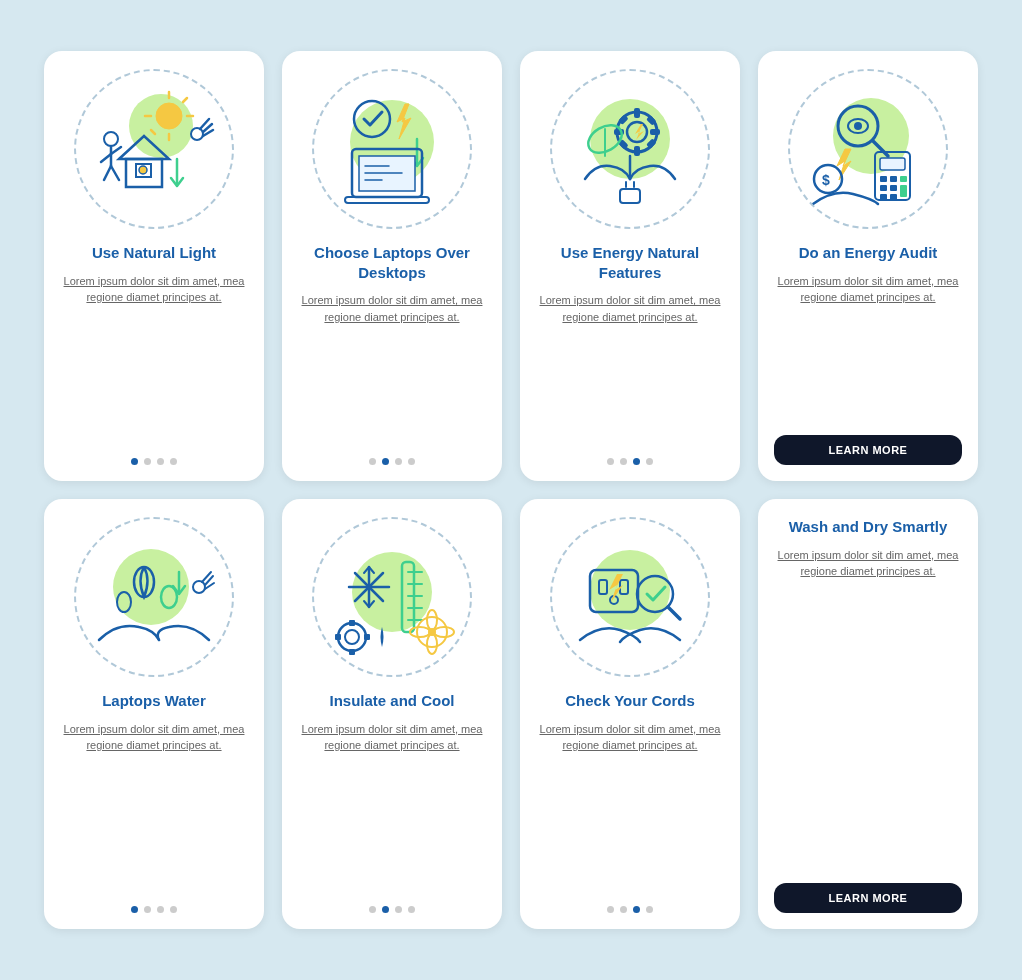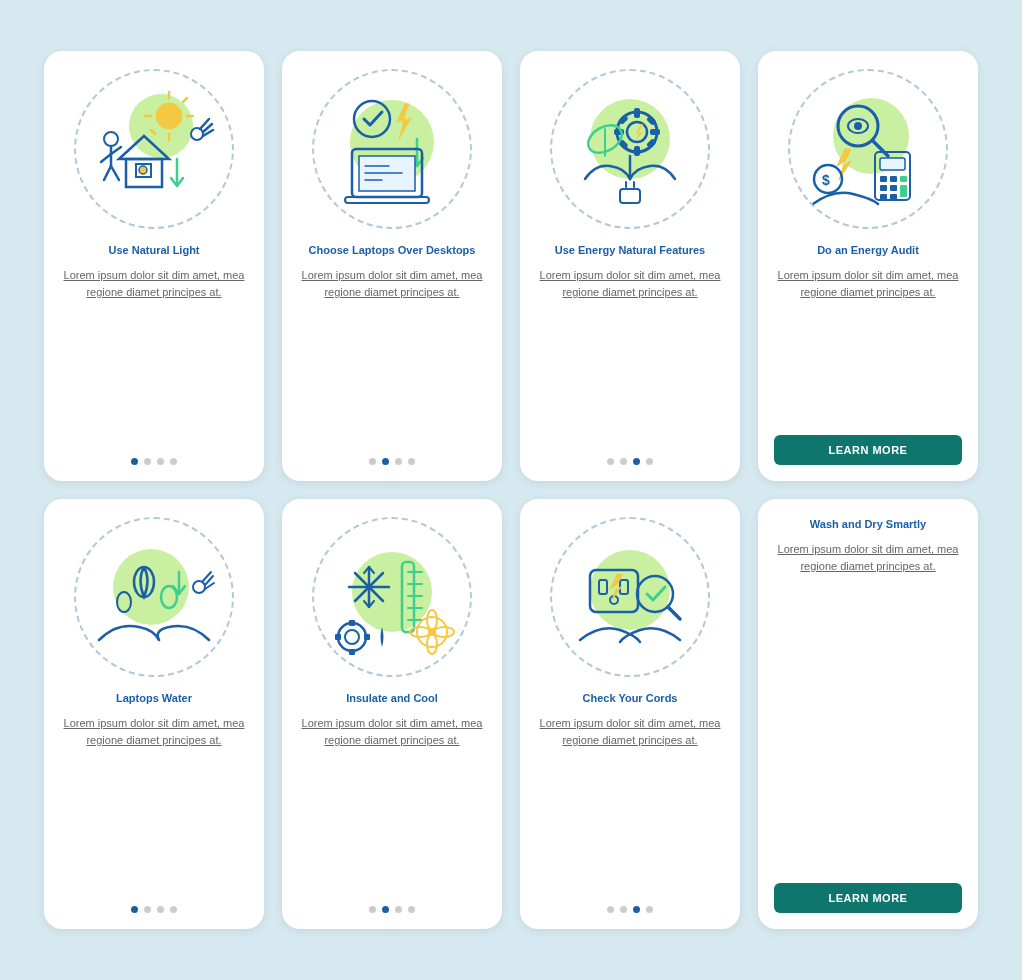--- a/index.html
+++ b/index.html
@@ -40,21 +40,21 @@
       margin-bottom: 14px;
       overflow: hidden;
       background: transparent;
       flex-shrink: 0;
     }
     .icon-area svg {
       width: 130px;
       height: 130px;
     }
     .card-title {
-      font-size: 11px;
+      font-size: 15px;
       font-weight: 700;
       color: #1a5fa8;
       text-align: center;
       margin-bottom: 10px;
       line-height: 1.3;
     }
     .card-desc {
       font-size: 11px;
       color: #666;
       text-align: center;
@@ -72,24 +72,24 @@
       width: 7px;
       height: 7px;
       border-radius: 50%;
       background: #ccc;
     }
     .dot.active {
       background: #1a5fa8;
     }
     .learn-btn {
       margin-top: 12px;
-      background: #0f766e;
+      background: #0f172a;
       color: #fff;
       border: none;
-      border-radius: 6px;
+      border-radius: 12px;
       padding: 9px 20px;
       font-size: 11px;
       font-weight: 600;
       letter-spacing: 0.5px;
       cursor: pointer;
       width: 100%;
     }
     
     .green-bg {
       fill: #c8f0a0;

